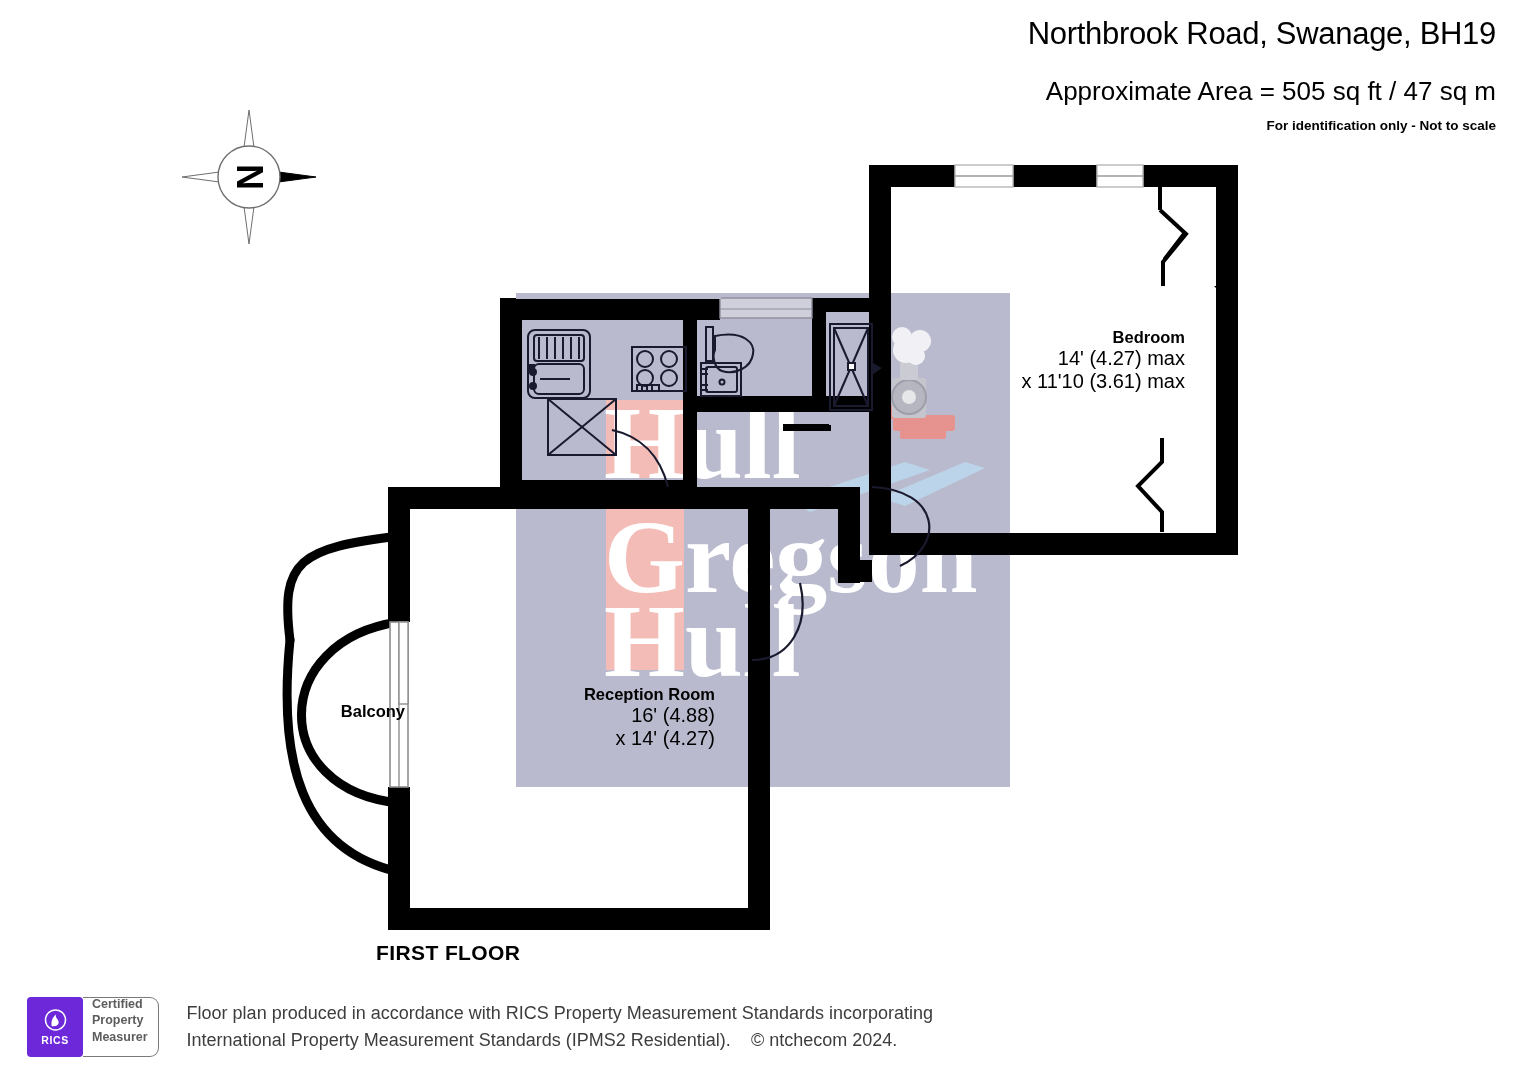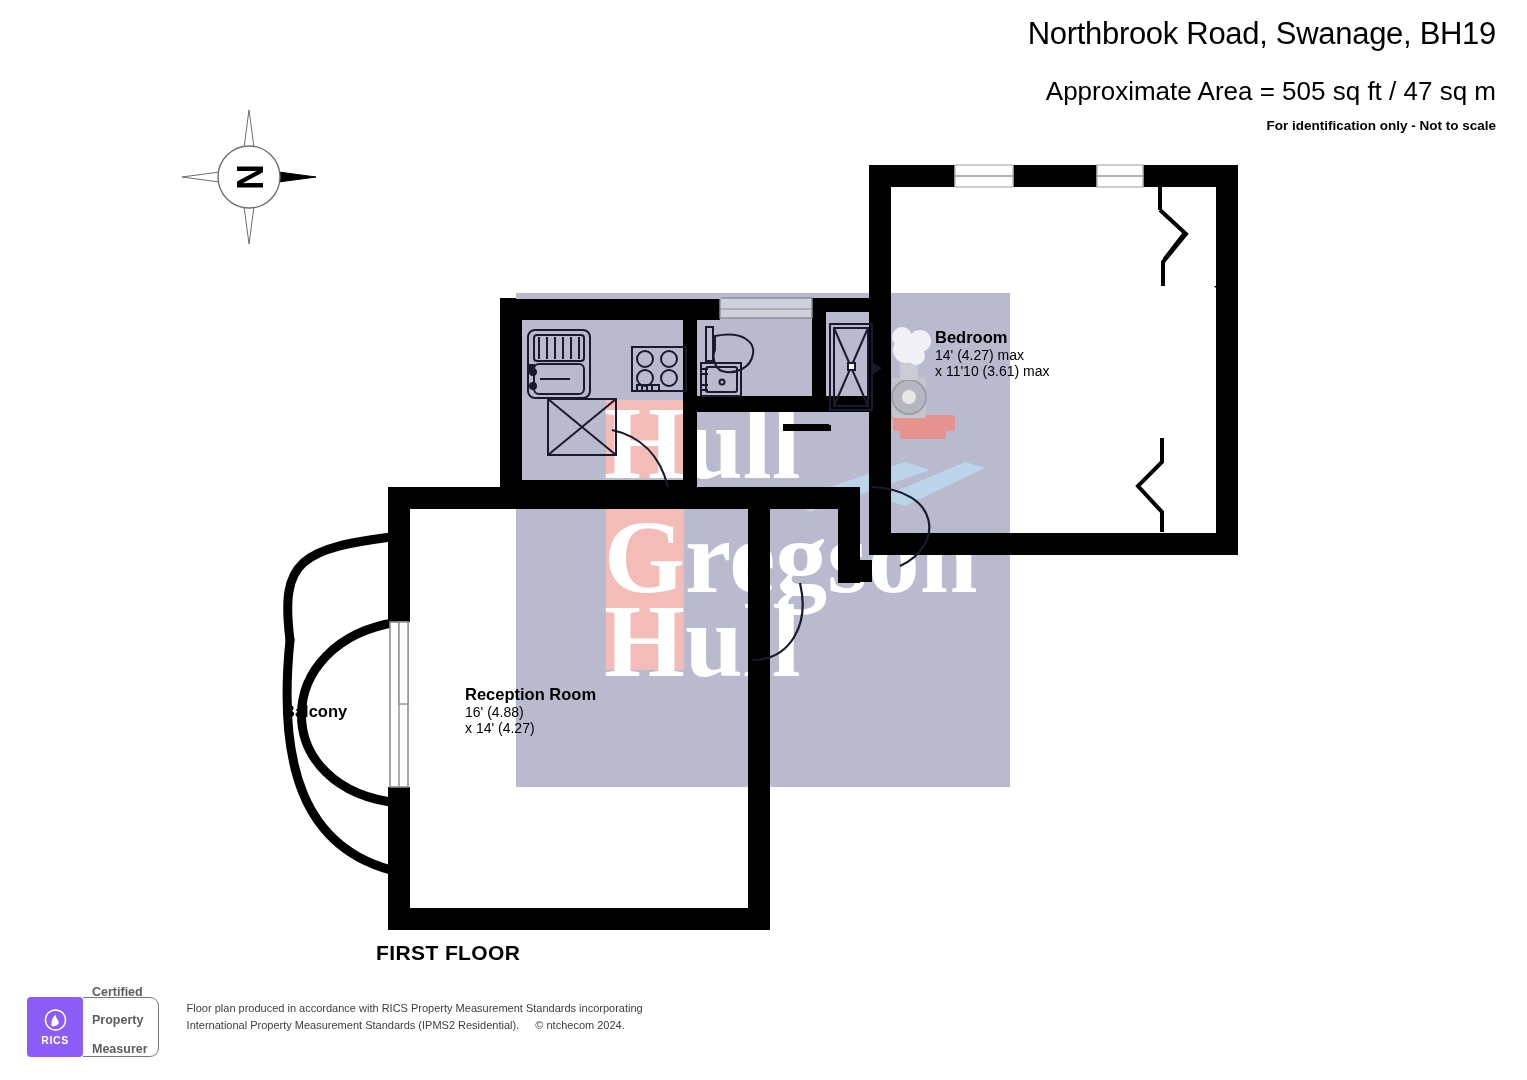--- a/index.html
+++ b/index.html
@@ -21,38 +21,38 @@
 
   
   .compass{position:absolute;left:176px;top:104px;width:146px;height:146px;}
 
   
   .floor-label{position:absolute;left:376px;top:941px;font-size:21px;font-weight:bold;letter-spacing:0.4px;}
 
   
   .footer{position:absolute;left:27px;top:997px;display:flex;align-items:flex-start;}
   .rics{display:flex;align-items:stretch;height:60px;}
-  .rics-sq{width:56px;height:60px;background:#8b5cf6;border-radius:4px;display:flex;flex-direction:column;
+  .rics-sq{width:56px;height:60px;background:#6d28d9;border-radius:4px;display:flex;flex-direction:column;
            align-items:center;justify-content:center;}
   .rics-mark{width:25px;height:25px;}
   .rics-word{color:#fff;font-size:10.5px;font-weight:bold;letter-spacing:0.6px;margin-top:1px;}
   .rics-txt{border:1.6px solid #7a7a7a;border-left:none;border-radius:0 9px 9px 0;
-            padding:5px 10px 18px 9px;display:flex;flex-direction:column;justify-content:center;gap:12px;}
+            padding:5px 10px 18px 9px;display:flex;flex-direction:column;justify-content:center;}
   .rics-txt div{font-size:12.5px;font-weight:bold;color:#5d5d5d;line-height:1.30;}
   .foot-txt{margin-left:28px;padding-top:3px;}
-  .foot-txt div{font-size:11px;color:#3d3d3d;line-height:1.50;white-space:nowrap;}
+  .foot-txt div{font-size:18px;color:#3d3d3d;line-height:1.50;white-space:nowrap;}
   .foot-txt .gap{display:inline-block;width:10px;}
 
   
   .plan{position:absolute;left:0;top:0;width:1527px;height:1080px;}
 
   
-  .rlabel{position:absolute;text-align:left;line-height:1.16;}
+  .rlabel{position:absolute;text-align:right;line-height:1.16;}
   .rlabel .nm{font-size:16.5px;font-weight:bold;}
-  .rlabel .dm{font-size:14px;}
+  .rlabel .dm{font-size:20px;}
   #lbl-kitchen{left:505px;top:409px;width:190px;}
   #lbl-bedroom{left:935px;top:328px;width:250px;}
   #lbl-reception{left:465px;top:685px;width:250px;}
   #lbl-balcony{left:283px;top:702px;width:122px;}
   #lbl-balcony .nm{font-size:16.5px;}
 </style>
 </head>
 <body>
 
 <div class="page">

